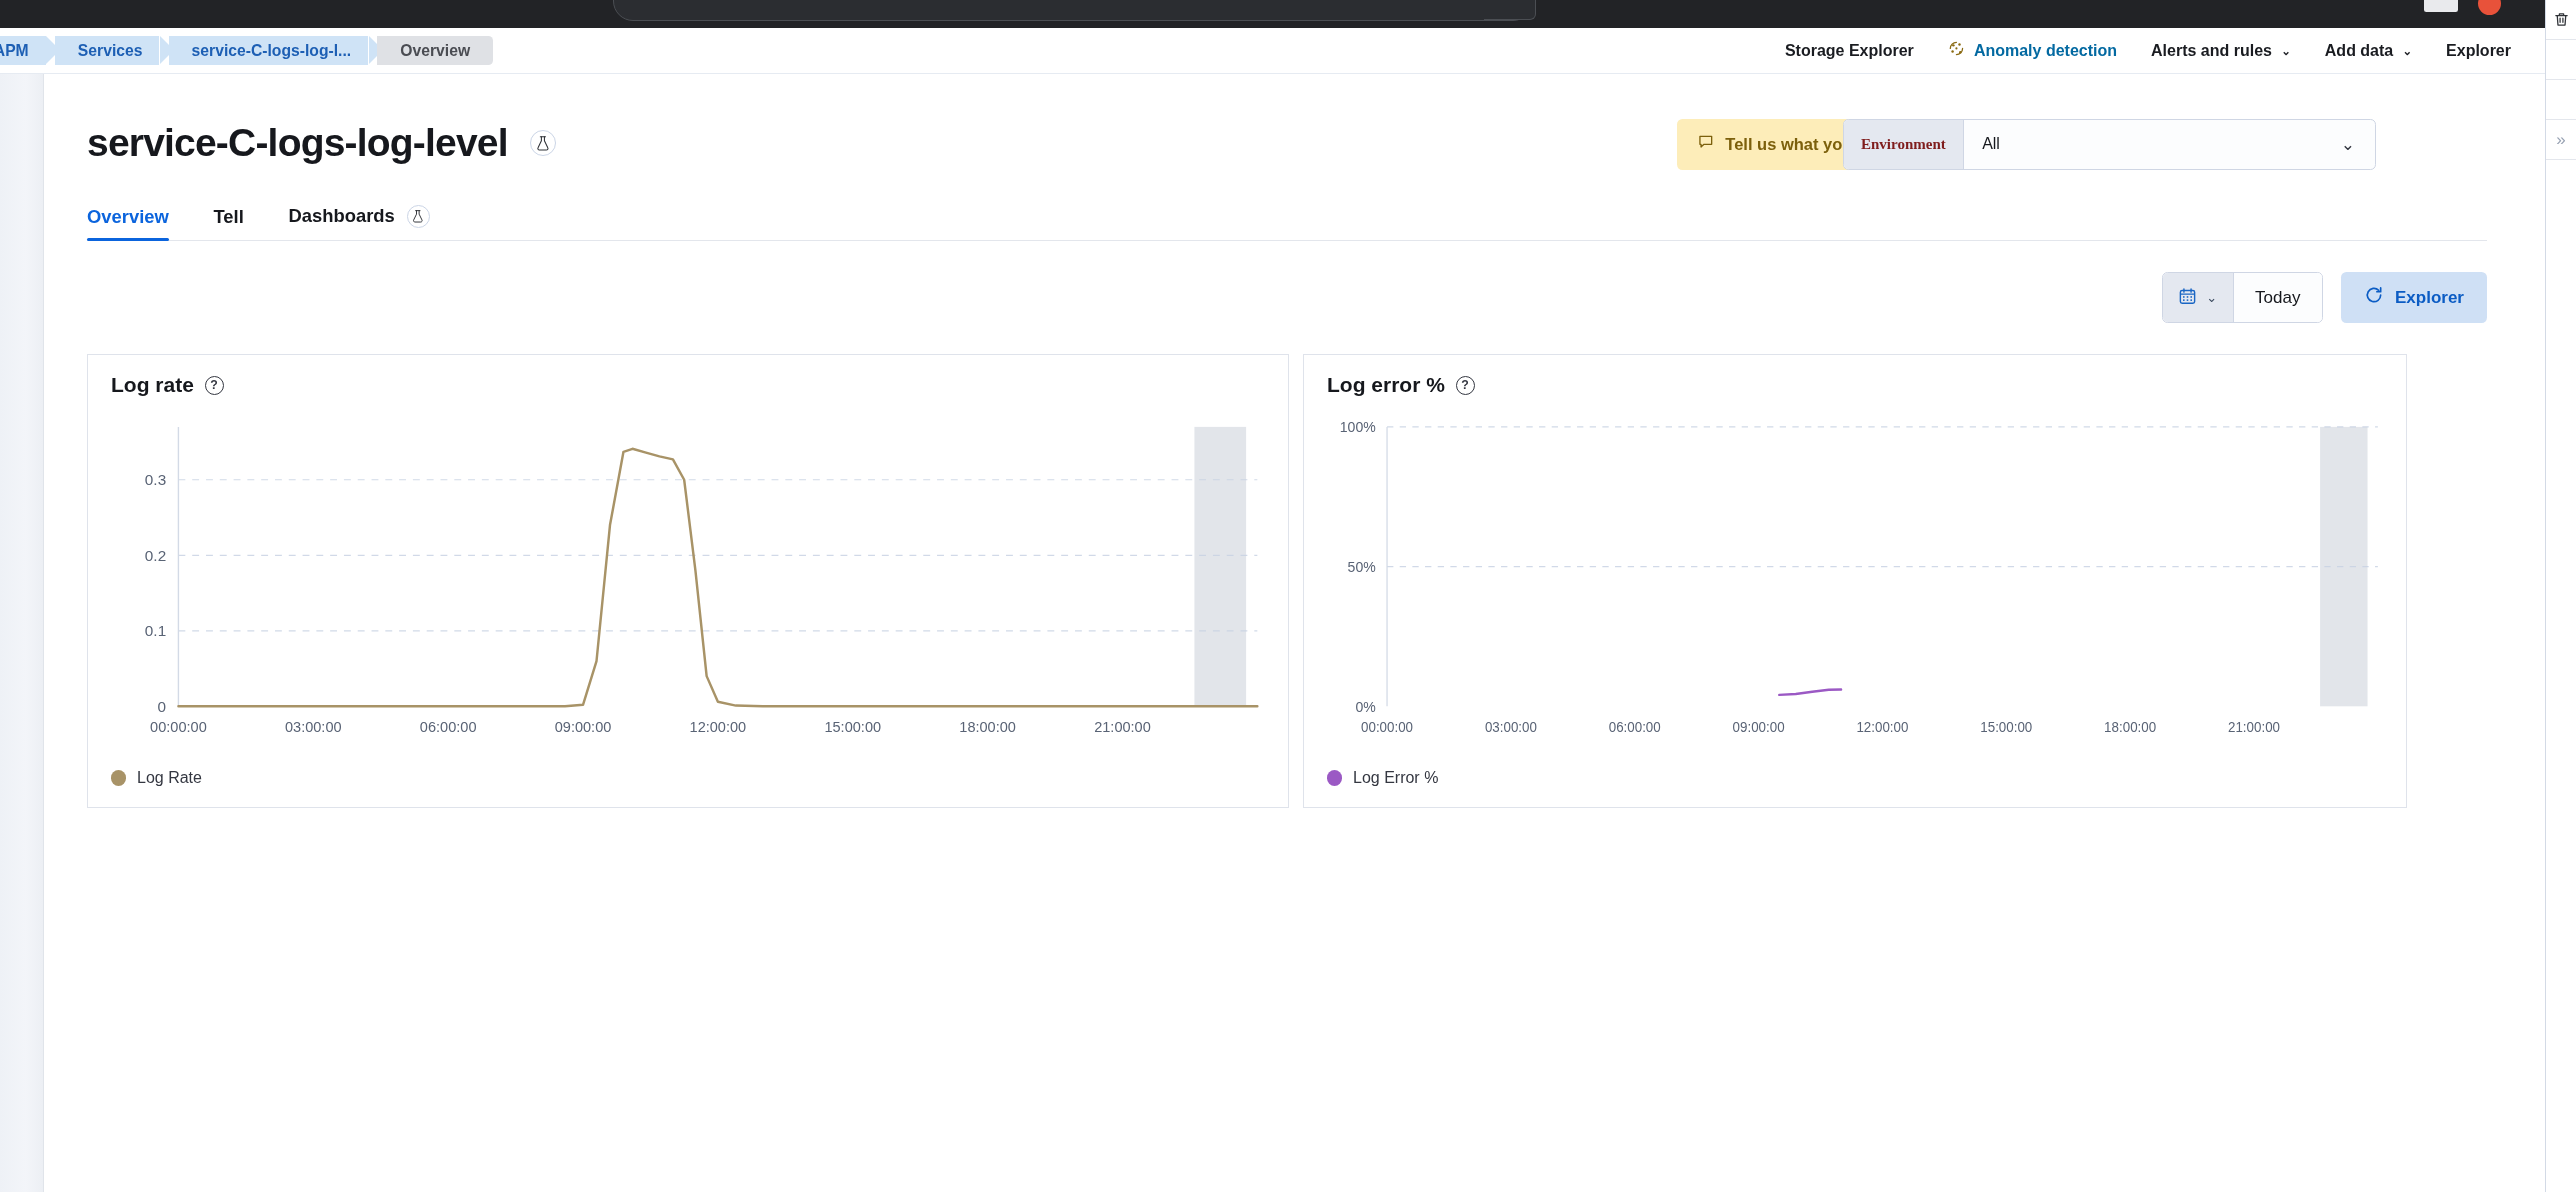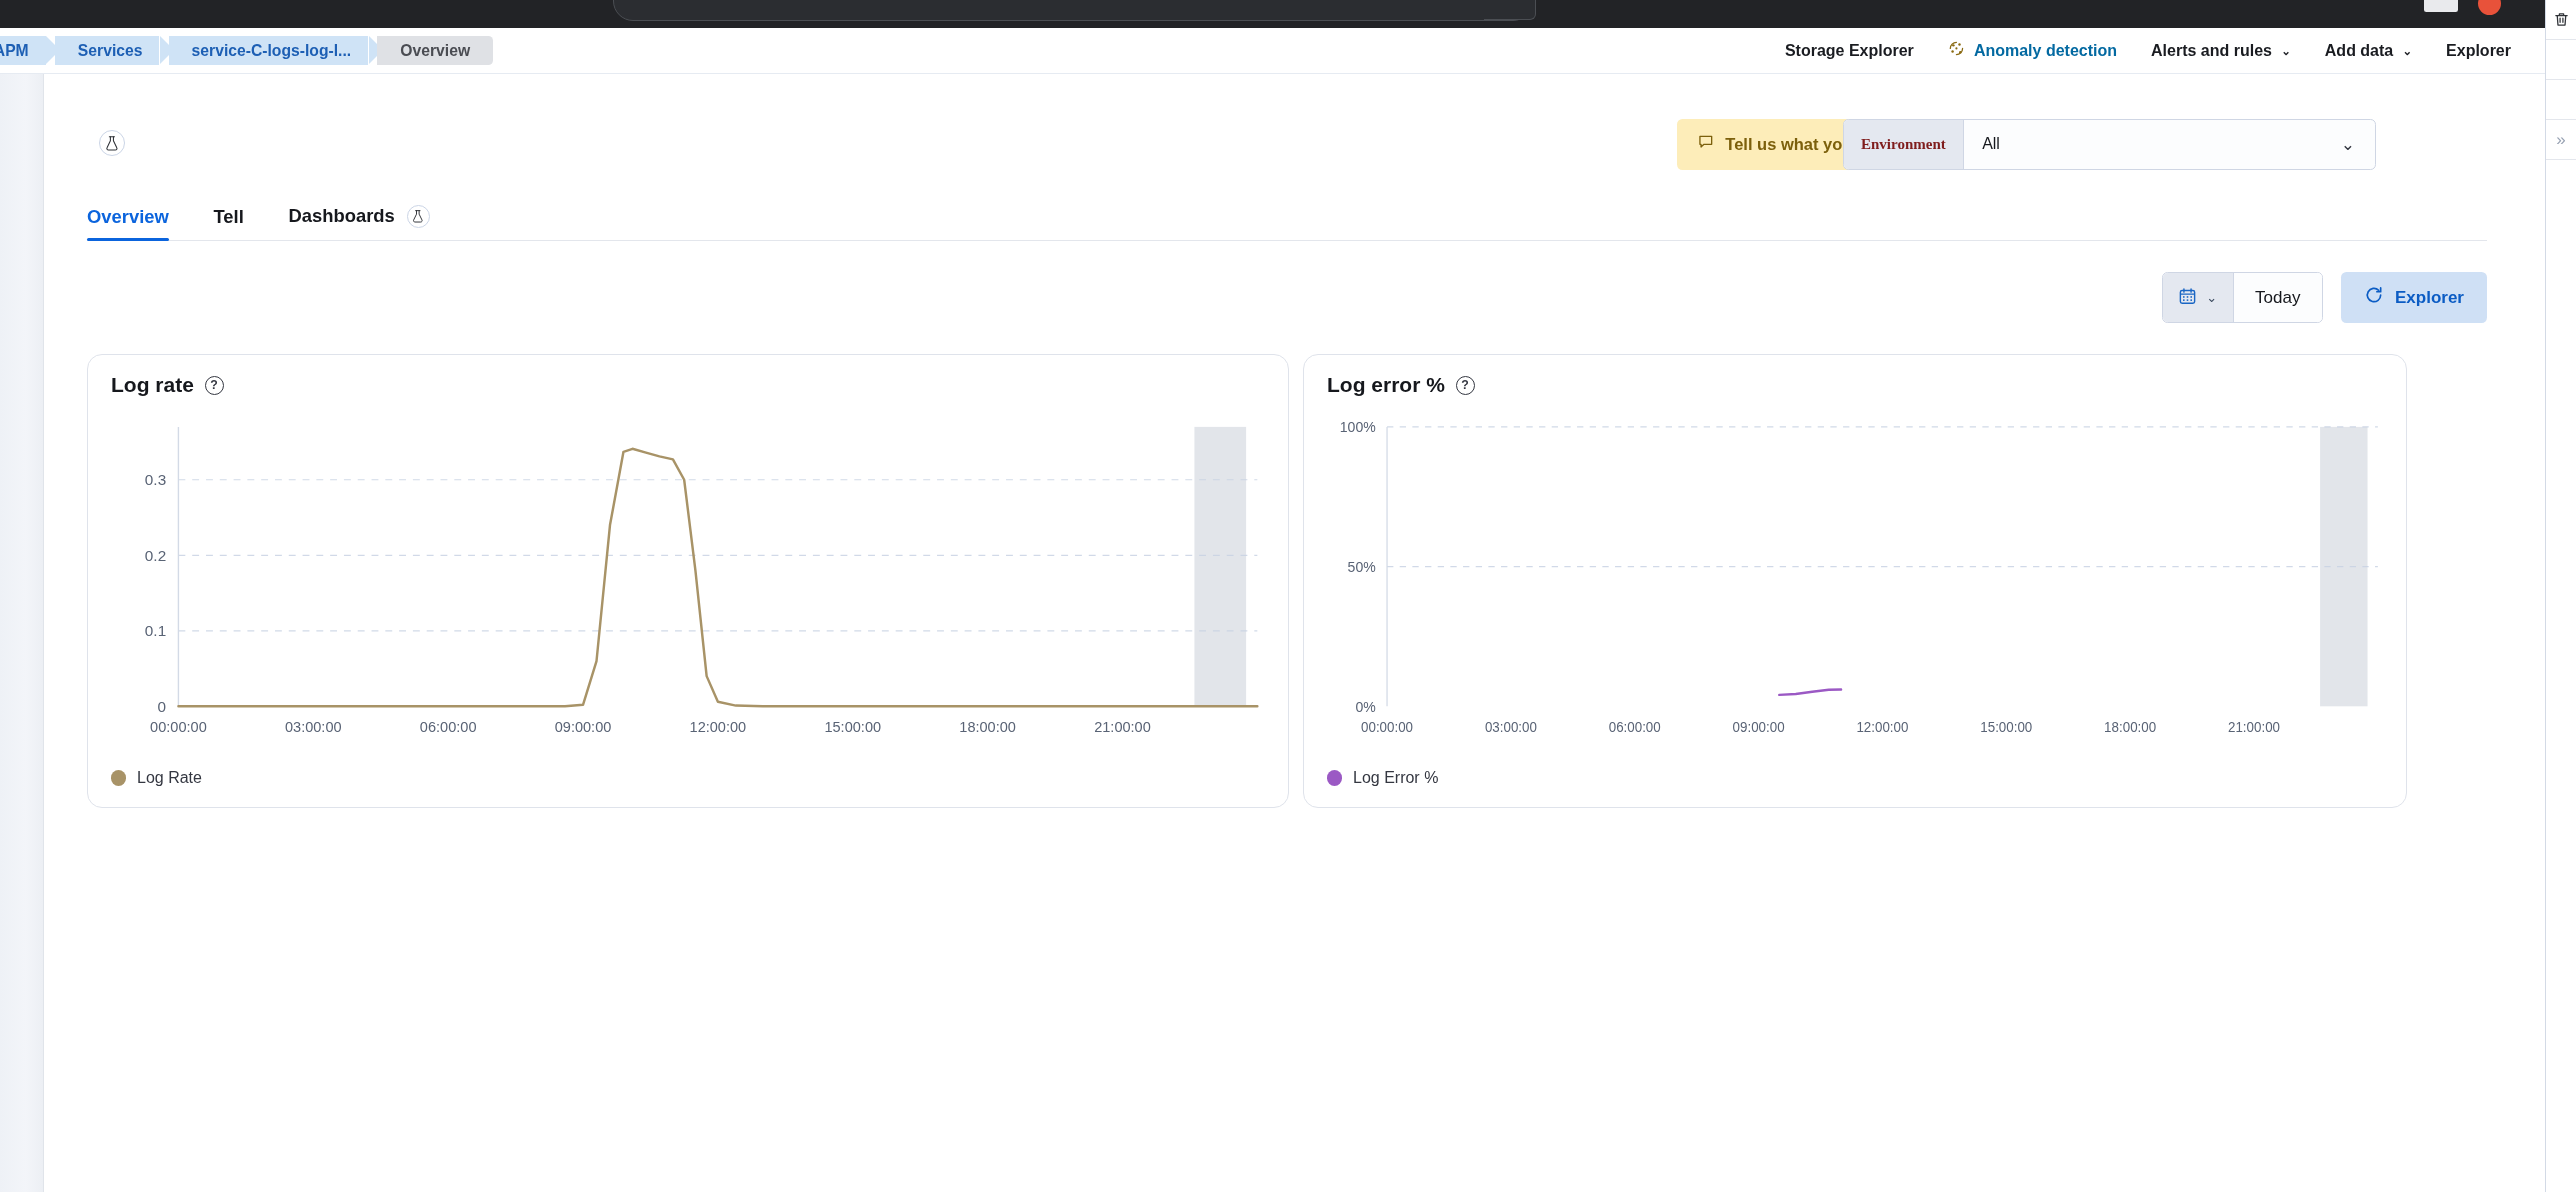--- a/index.html
+++ b/index.html
@@ -189,21 +189,21 @@
   #refresh-button {
     display: flex; align-items: center; gap: 10.7px;
     height: 51px; padding: 0 23px;
     background: #cfe0f5; border: none; border-radius: 5.4px;
     color: #0b5cc4; font-size: 17px; font-weight: 700; cursor: pointer;
   }
 
   
   .panel {
     position: absolute; top: 280px; height: 454px;
-    background: #ffffff; border: 0.8px solid #dfe3eb; border-radius: 15px;
+    background: #ffffff; border: 0.8px solid #dfe3eb; border-radius: 0;
   }
   #panel-log-rate { left: 43px; width: 1202px; }
   #panel-log-error { left: 1259px; width: 1104px; }
 
   .panel-title {
     position: absolute; left: 23px; top: 18.4px;
     display: flex; align-items: center; gap: 10.7px;
     font-size: 21px; font-weight: 700; color: #16181d;
   }
   .help-icon {
@@ -289,20 +289,21 @@
     <span>Explorer</span>
   </div>
 
 </div>
 
 <div id="app">
 
   <div id="page-header">
 
     <div id="page-title">
+      <span>service-C-logs-log-level</span>
       <span class="beaker-badge">
         <svg width="14.6" height="16" viewBox="0 0 19 21" fill="none" stroke="#2f3237" stroke-width="1.4">
           <path d="M7 2.2v5.4L2.6 16.6c-.8 1.5.2 3.2 1.9 3.2h9c1.7 0 2.7-1.7 1.9-3.2L11 7.6V2.2" stroke-linecap="round" stroke-linejoin="round"></path>
           <path d="M5.6 2.2h6.8" stroke-linecap="round"></path>
         </svg>
       </span>
     </div>
 
     <button id="feedback-button">
       <span>

